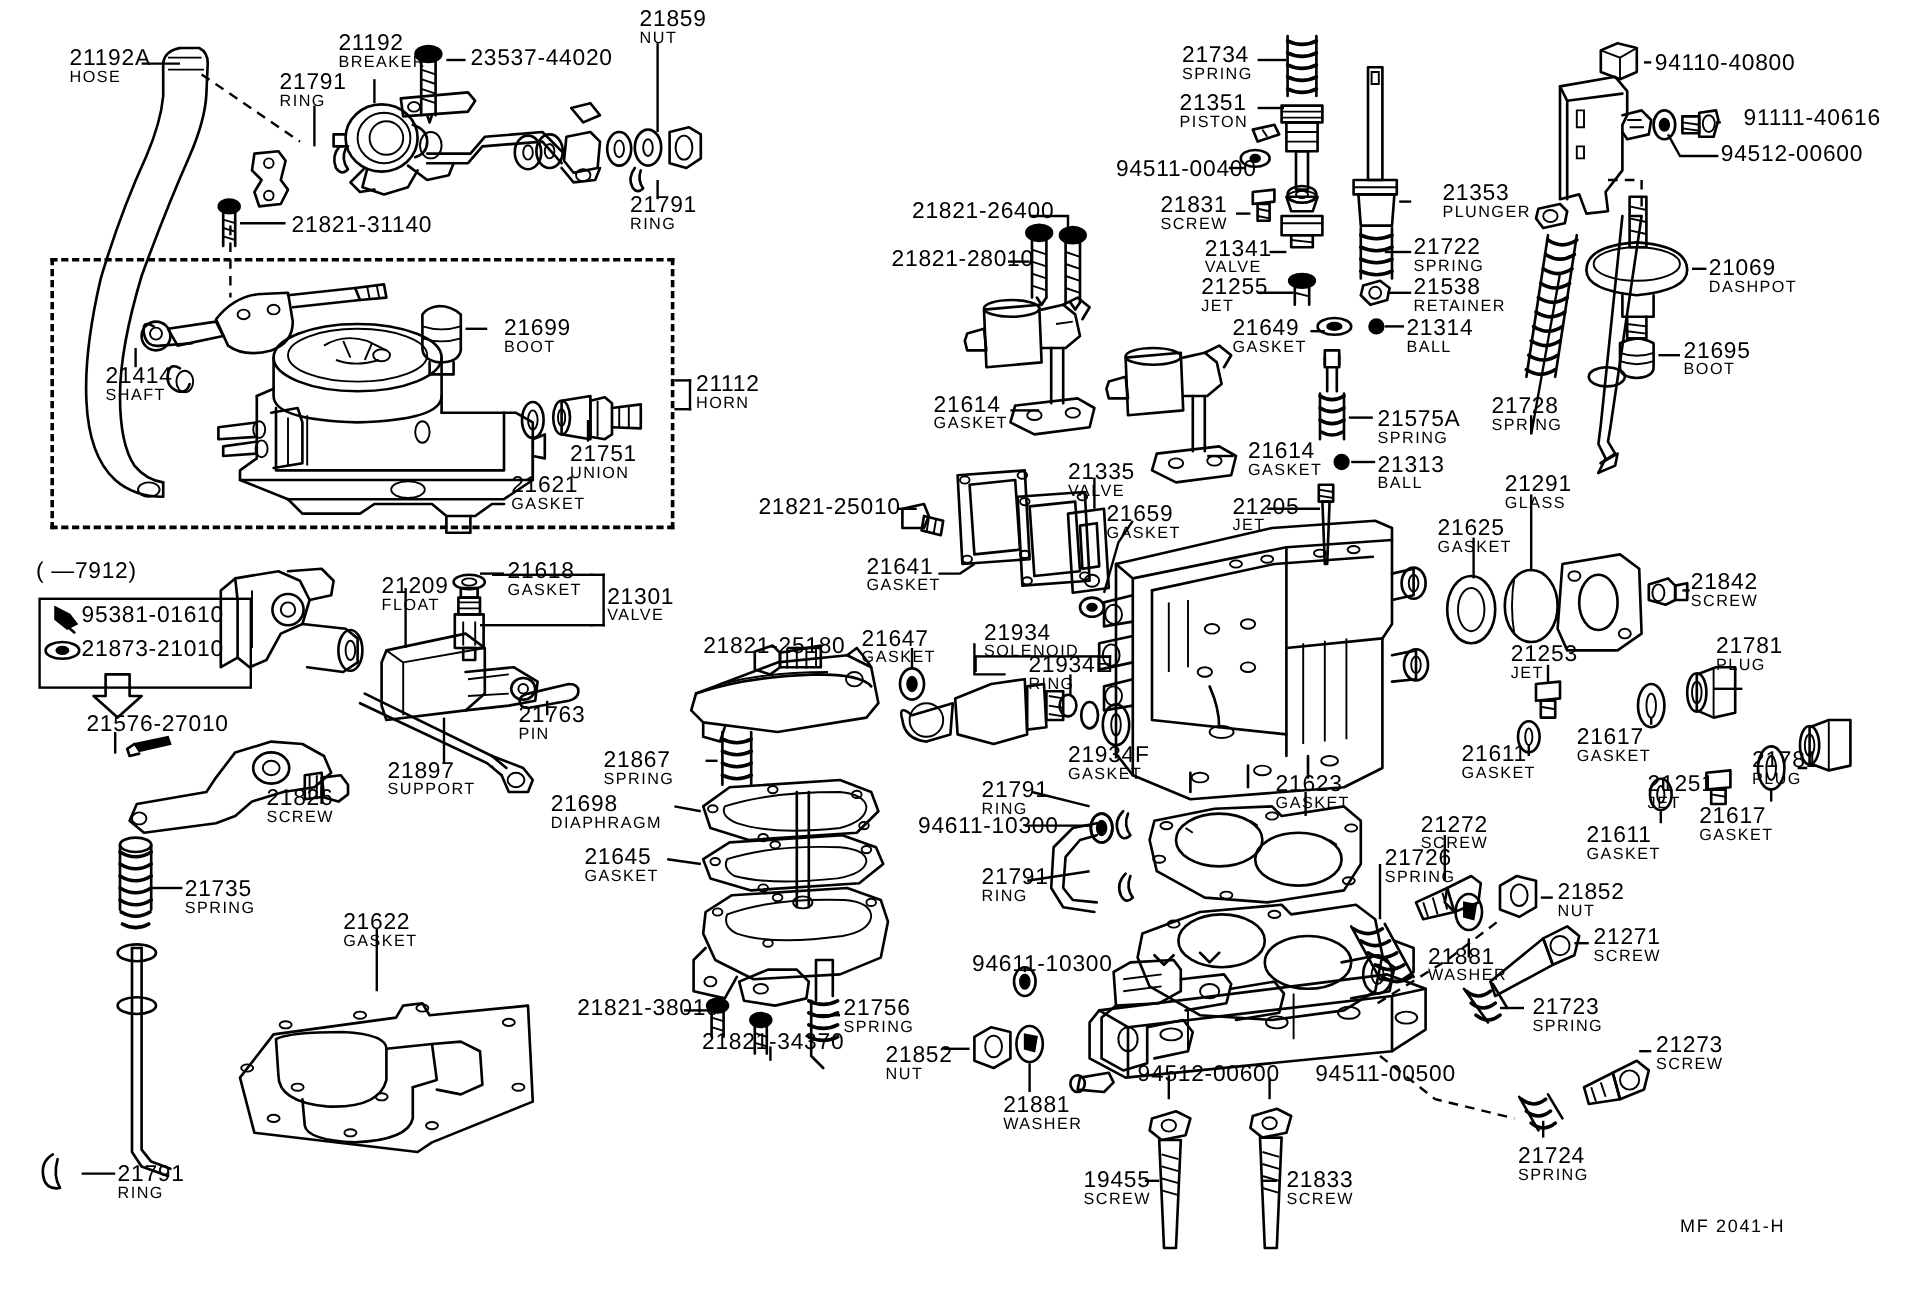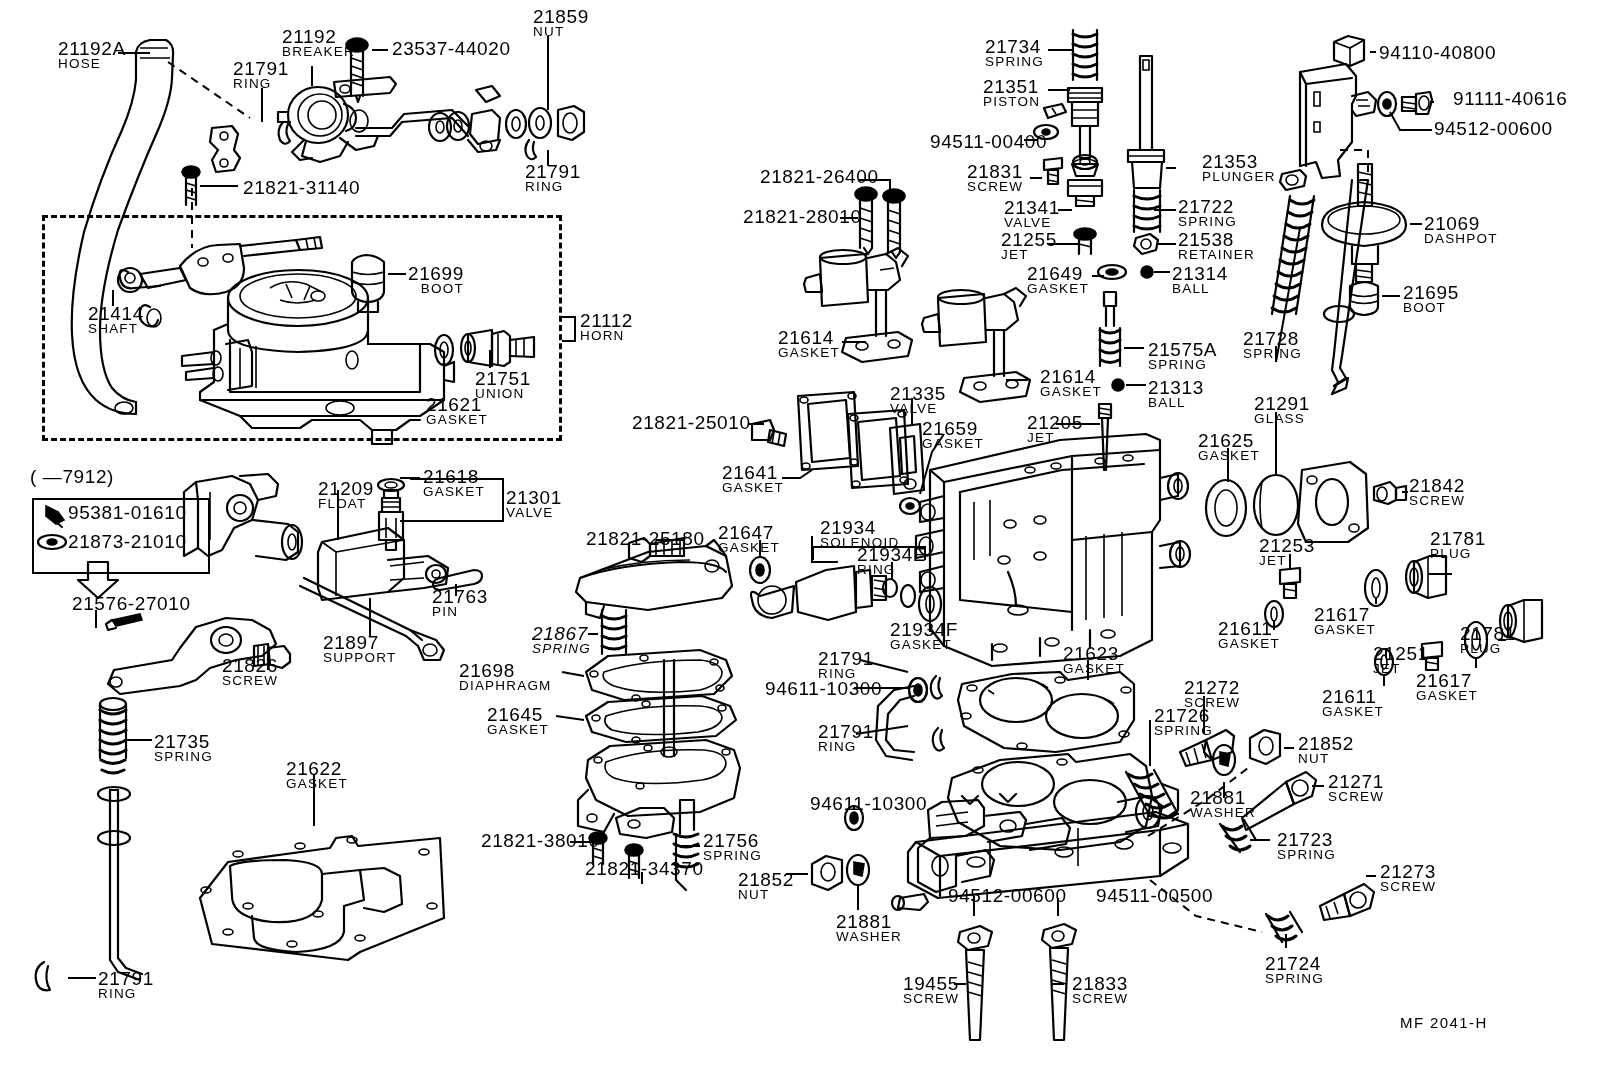--- a/index.html
+++ b/index.html
@@ -1007,21 +1007,21 @@
         <span class="num">21791</span>
         <span class="desc">RING</span>
       </div>
       <div class="lbl l" style="left: 525px; top: 163px;">
         <span class="num">21791</span>
         <span class="desc">RING</span>
       </div>
       <div class="lbl l" style="left: 243px; top: 179px;">
         <span class="num">21821-31140</span>
       </div>
-      <div class="lbl l" style="left: 408px; top: 265px; text-align: right;">
+      <div class="lbl l" style="left: 420px; top: 265px;">
         <span class="num">21699</span>
         <span class="desc">BOOT</span>
       </div>
       <div class="lbl l" style="left: 580px; top: 312px;">
         <span class="num">21112</span>
         <span class="desc">HORN</span>
       </div>
       <div class="lbl l" style="left: 88px; top: 305px;">
         <span class="num">21414</span>
         <span class="desc">SHAFT</span>
@@ -1079,21 +1079,21 @@
         <span class="num">21791</span>
         <span class="desc">RING</span>
       </div>
       <div class="lbl l" style="left: 586px; top: 530px;">
         <span class="num">21821-25180</span>
       </div>
       <div class="lbl l" style="left: 718px; top: 524px;">
         <span class="num">21647</span>
         <span class="desc">GASKET</span>
       </div>
-      <div class="lbl l" style="left: 532px; top: 625px; font-style: italic;">
+      <div class="lbl l" style="left: 503px; top: 625px;">
         <span class="num">21867</span>
         <span class="desc">SPRING</span>
       </div>
       <div class="lbl l" style="left: 459px; top: 662px;">
         <span class="num">21698</span>
         <span class="desc">DIAPHRAGM</span>
       </div>
       <div class="lbl l" style="left: 487px; top: 706px;">
         <span class="num">21645</span>
         <span class="desc">GASKET</span>

